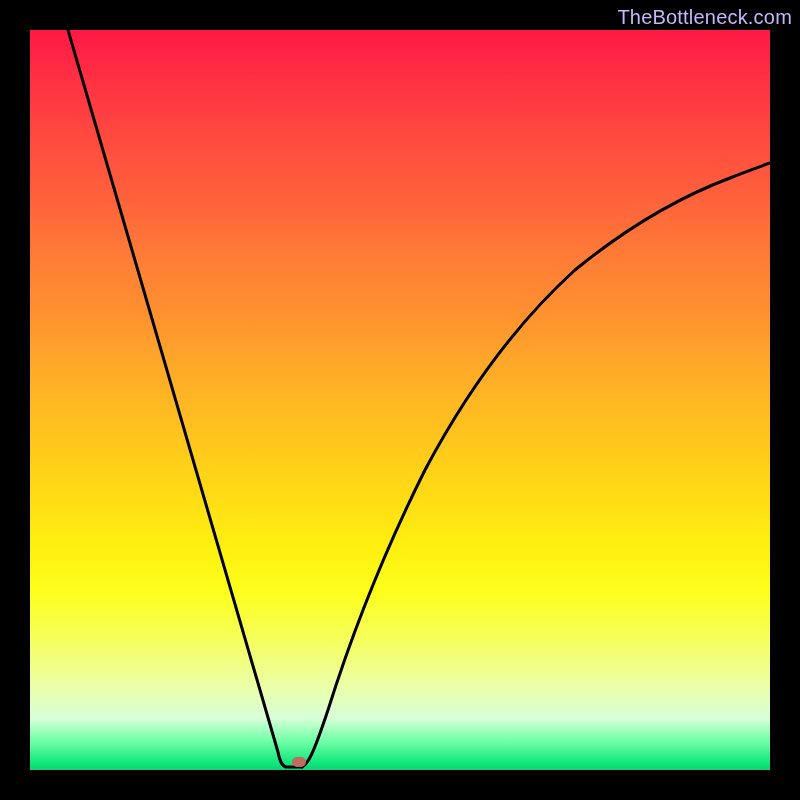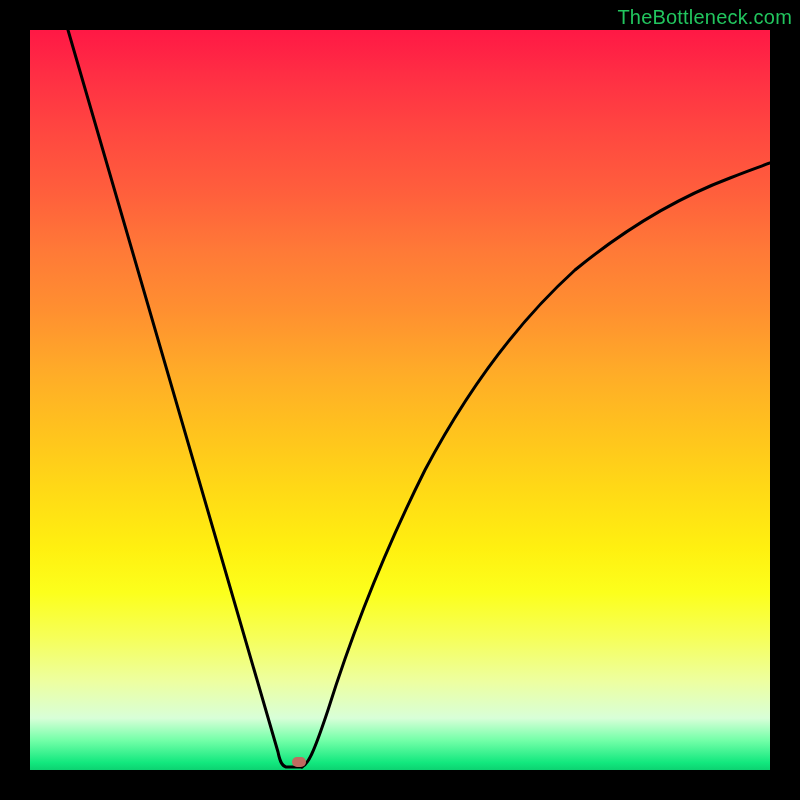--- a/index.html
+++ b/index.html
@@ -52,21 +52,21 @@
     position: absolute;
     width: 14px;
     height: 10px;
     background: #c06b60;
     border-radius: 5px;
   }
   .watermark {
     position: absolute;
     top: 6px;
     right: 8px;
-    color: #22c55e;
+    color: #c4b5fd;
     font-size: 20px;
     letter-spacing: 0.2px;
     font-weight: 400;
   }
 </style>
 </head>
 <body>
 
 <div class="frame">
   <div class="plot">

